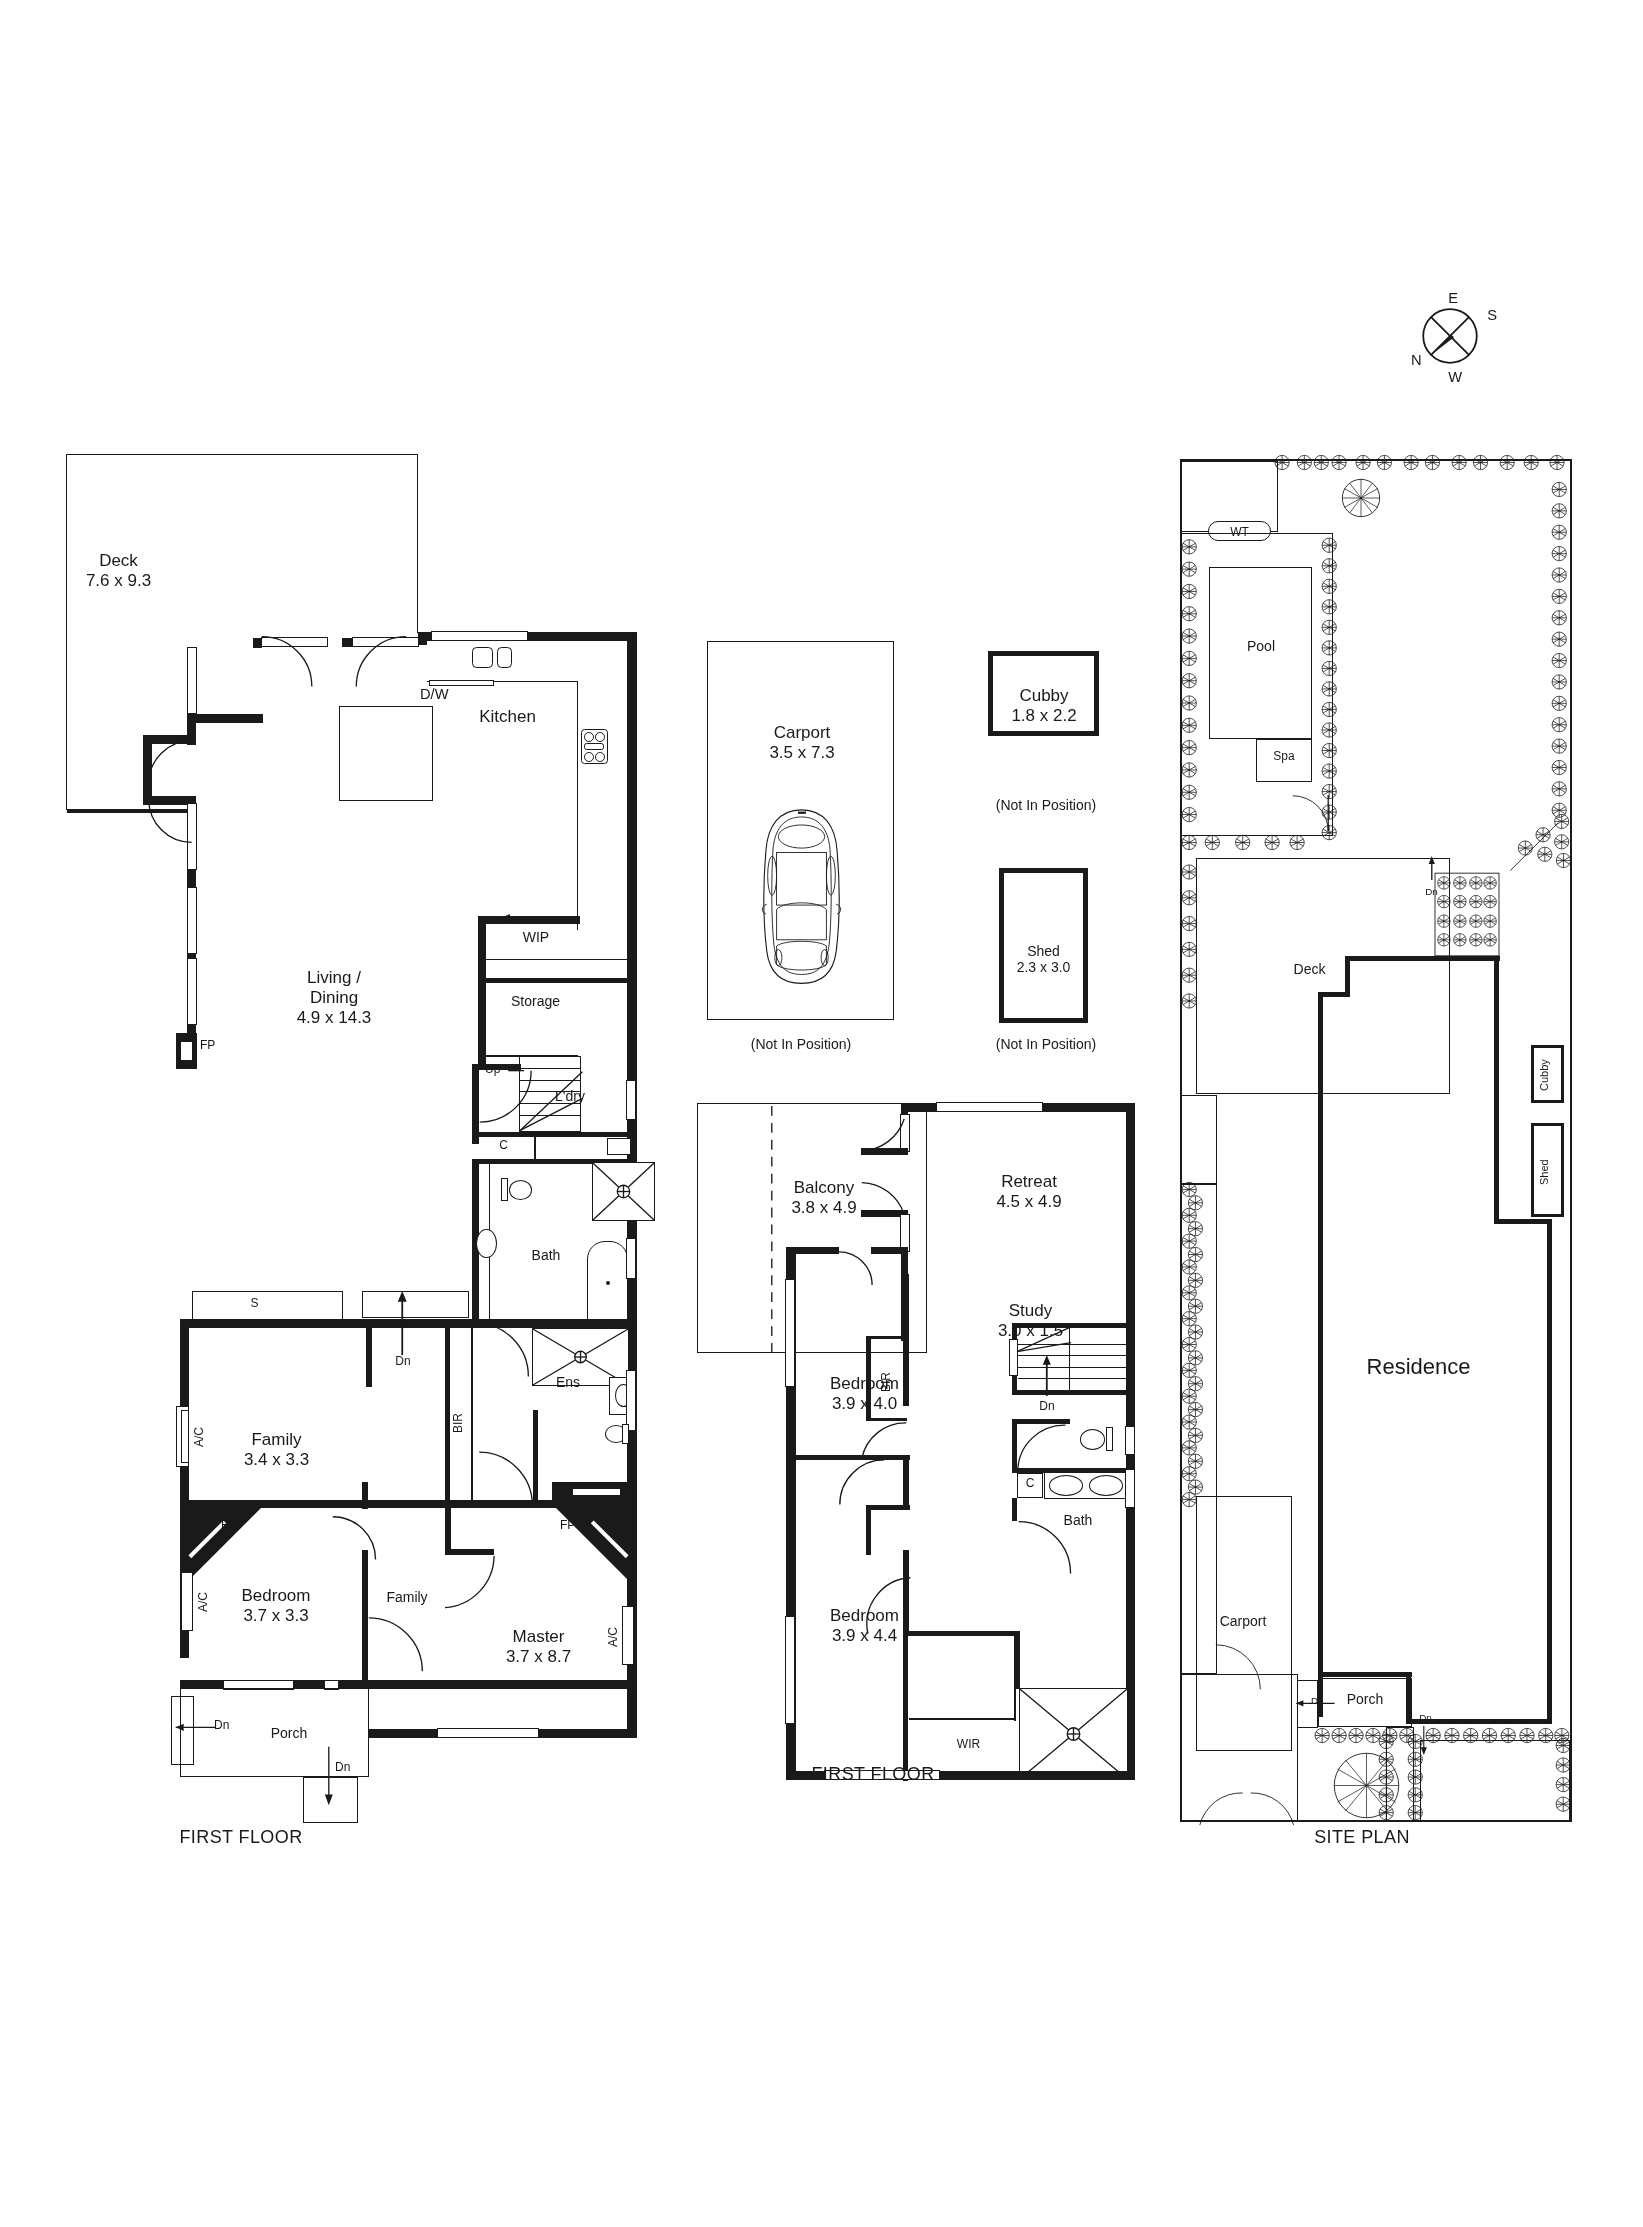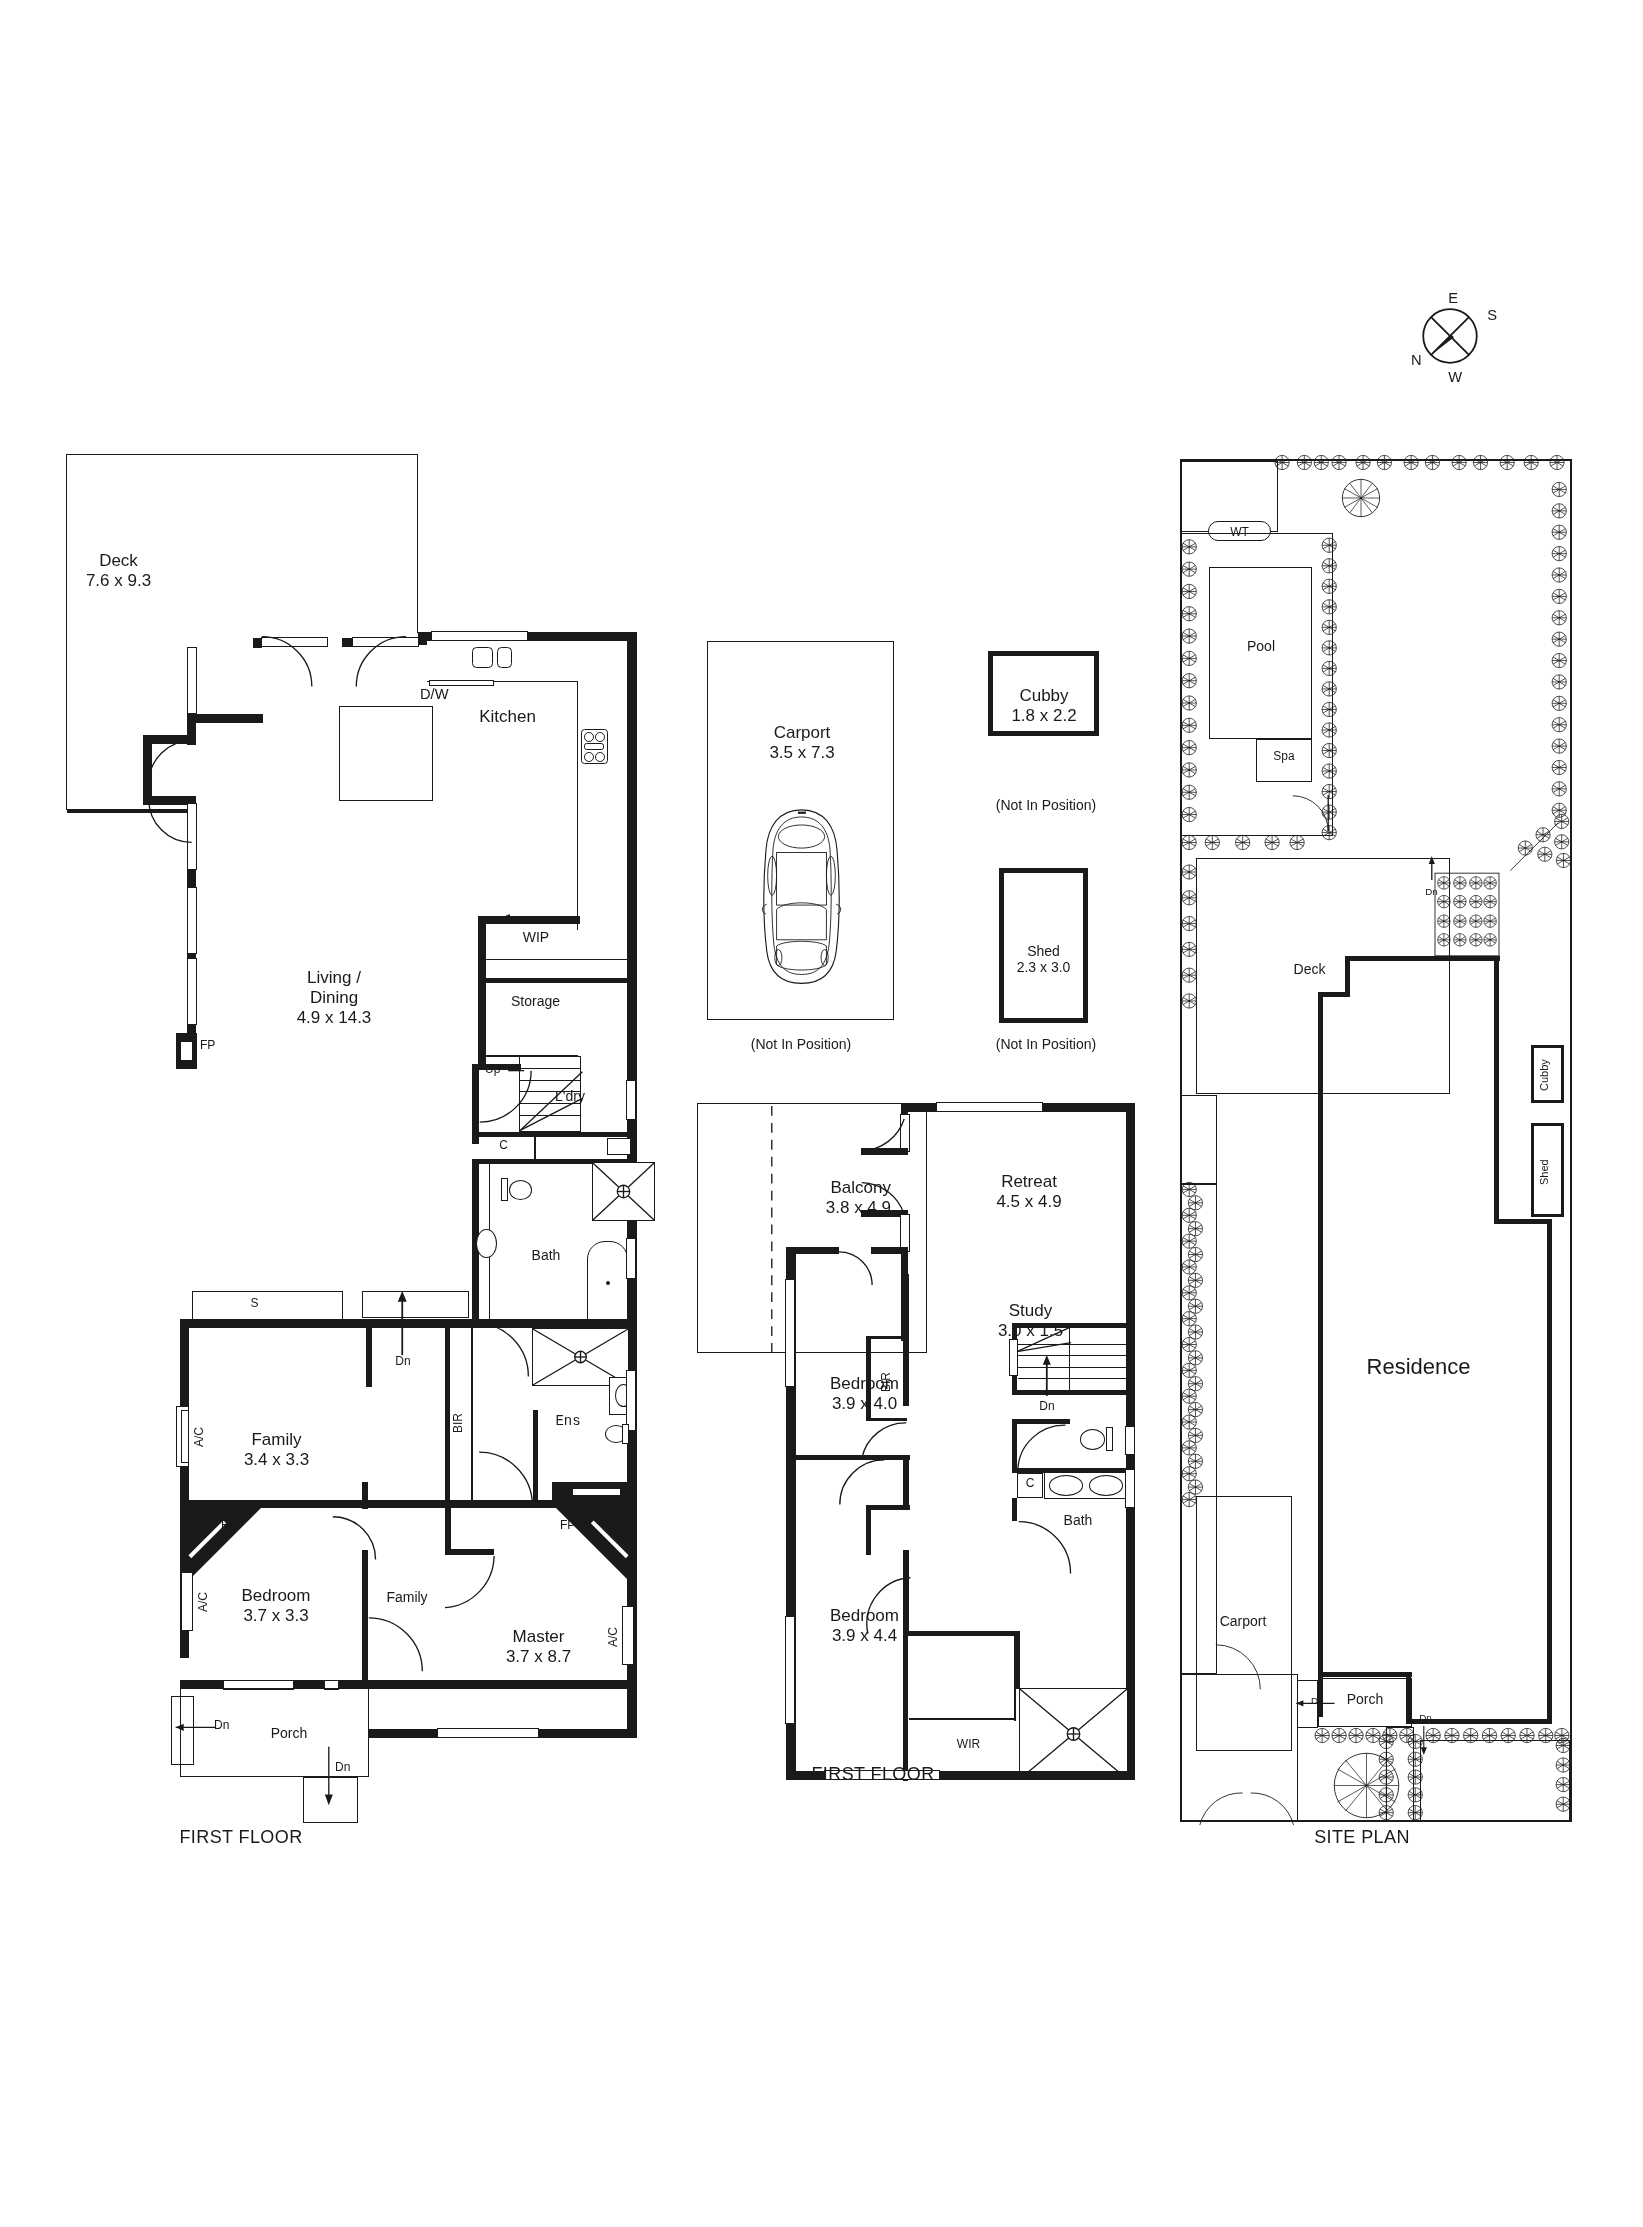--- a/index.html
+++ b/index.html
@@ -212,21 +212,21 @@
       <line x1="216" y1="2" x2="2" y2="128" stroke="#1a1a1a" stroke-width="3"></line>
       <circle cx="109" cy="65" r="13" fill="#fff" stroke="#1a1a1a" stroke-width="3"></circle>
       <line x1="96" y1="65" x2="122" y2="65" stroke="#1a1a1a" stroke-width="3"></line>
       <line x1="109" y1="52" x2="109" y2="78" stroke="#1a1a1a" stroke-width="3"></line>
     </svg>
     <div class="fixt" style="left:609px;top:1377px;width:26px;height:38px;border-width:0.9px;"></div>
     <div class="ov" style="left:615px;top:1384px;width:17px;height:23px;border-width:0.9px;"></div>
     <div class="win" style="left:626px;top:1370px;width:9.8px;height:61px;"></div>
     <div class="ov" style="left:605px;top:1425px;width:22px;height:18px;border-width:0.9px;"></div>
     <div class="fixt" style="left:622px;top:1424px;width:7.1px;height:19.6px;border-width:0.9px;"></div>
-    <div class="lbl rm-sm" style="left:537px;top:1413px;width:62px;font-family:Liberation Mono, monospace;">Ens</div>
+    <div class="lbl rm-sm" style="left:537px;top:1374px;width:62px;">Ens</div>
     <div class="w" style="left:533px;top:1410px;width:5.3px;height:94px;"></div>
     <svg style="left:473px;top:1451px;" width="62" height="58" viewBox="0 0 140 130">
       <path d="M134 122 A 120 120 0 0 0 14 2" fill="none" stroke="#1a1a1a" stroke-width="3"></path>
     </svg>
 
     <div class="w" style="left:180px;top:1500px;width:457px;height:8px;"></div>
     <div class="w" style="left:362px;top:1482px;width:6.2px;height:27px;"></div>
 
     <svg style="left:180px;top:1504px;" width="85" height="85" viewBox="0 0 190 190">
       <polygon points="0,0 190,0 0,190" fill="#1a1a1a"></polygon>
@@ -333,21 +333,21 @@
 
   <div>
 
     <div class="outt" style="left:697px;top:1103px;width:230px;height:250px;"></div>
     <div style="position:absolute;left:698px;top:1104px;width:89px;height:249px;background:#fff;"></div>
     <div class="outt" style="left:697px;top:1103px;width:230px;height:250px;border-width:0.9px;"></div>
 
     <svg style="left:770px;top:1106px;" width="3.6" height="246" viewBox="0 0 8 552">
       <line x1="4" y1="0" x2="4" y2="552" stroke="#1a1a1a" stroke-width="3" stroke-dasharray="22 16"></line>
     </svg>
-    <div class="lbl rm" style="left:757px;top:1158px;width:134px;text-align:right;">
+    <div class="lbl rm" style="left:757px;top:1158px;width:134px;text-align:center;">
       <span>Balcony</span><br><span>3.8 x 4.9</span>
     </div>
 
     <div class="w" style="left:903px;top:1103px;width:232px;height:9px;"></div>
     <div class="win" style="left:936px;top:1102px;width:107px;height:9.8px;"></div>
     <div class="w" style="left:1126px;top:1103px;width:9px;height:677px;"></div>
     <div class="w" style="left:901px;top:1103px;width:7.1px;height:19.6px;"></div>
     <div class="win" style="left:900px;top:1114px;width:9.8px;height:38px;"></div>
     <div class="w" style="left:861px;top:1148px;width:47px;height:7.1px;"></div>
     <div class="w" style="left:861px;top:1210px;width:47px;height:7.1px;"></div>

